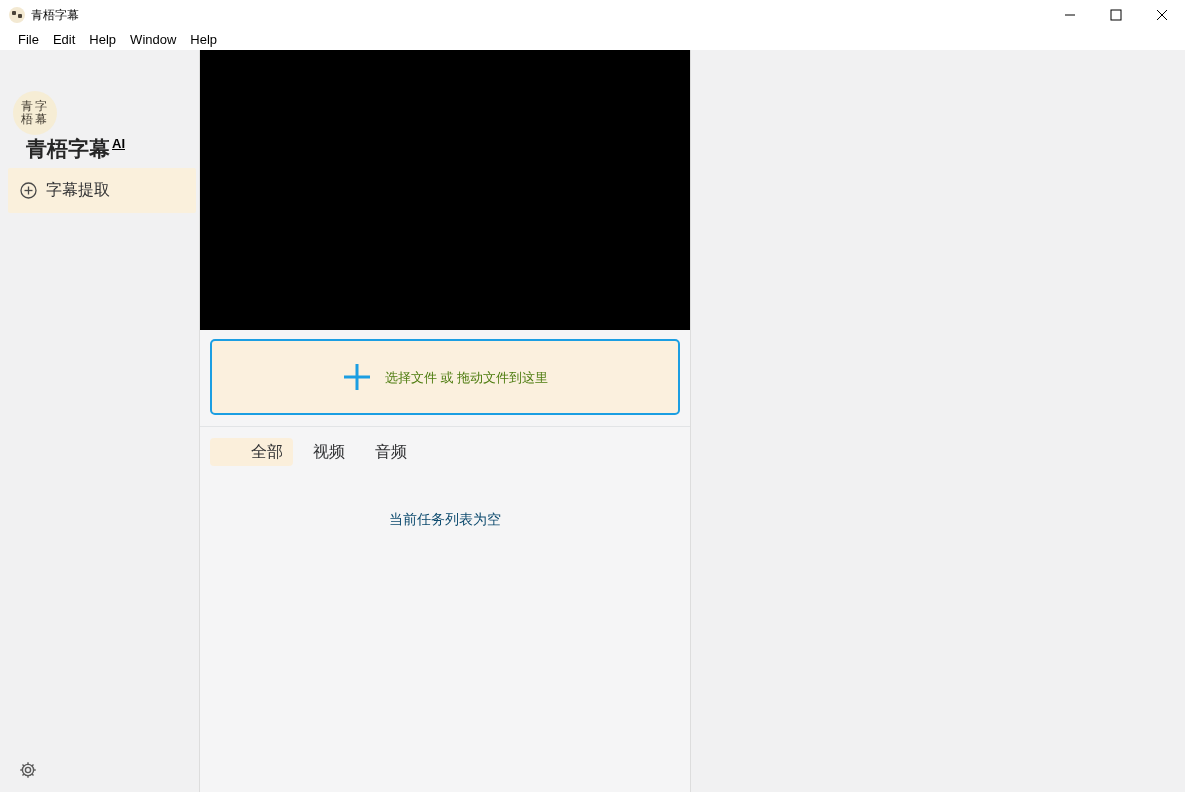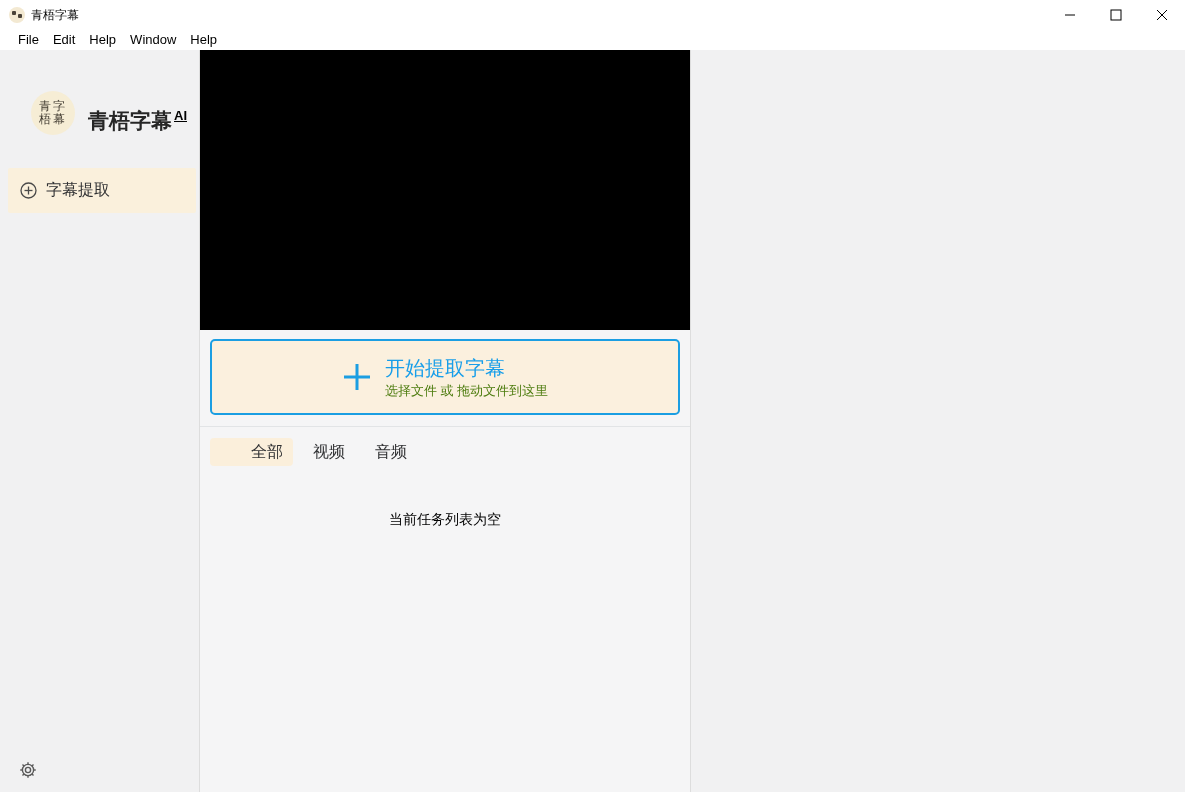--- a/index.html
+++ b/index.html
@@ -53,21 +53,21 @@
     display: flex;
   }
 
   
   .sidebar {
     width: 200px; flex: 0 0 200px;
     background: #f1f1f2;
     border-right: 1px solid #ddd;
     position: relative;
   }
-  .brand { display: flex; align-items: flex-end; margin: 41px 0 0 31px; }
+  .brand { display: flex; align-items: flex-start; margin: 41px 0 0 13px; flex-direction: column; }
   .brand-badge {
     width: 44px; height: 44px; border-radius: 50%;
     background: #f6edd5;
     display: flex; flex-direction: column; align-items: center; justify-content: center;
     font-family: "DejaVu Serif", "Liberation Serif", serif;
     font-size: 12px; line-height: 13px; color: #3c362c; letter-spacing: 2px;
     flex: 0 0 auto;
   }
   .brand-name {
     margin-left: 13px; font-size: 21px; font-weight: bold; color: #262626;
@@ -113,21 +113,21 @@
   .tab {
     height: 28px; padding: 0 10px; margin-right: 10px;
     display: flex; align-items: center;
     font-size: 16px; color: #303133;
     border-radius: 4px; background: transparent; border: none; cursor: pointer;
   }
   .tab.active { background: #fbefdb; padding-left: 41px; }
 
   .empty-text {
     margin-top: 45px; text-align: center;
-    font-size: 14px; color: #000000;
+    font-size: 14px; color: #0c4a6e;
   }
 
   
   .right-panel { flex: 1 1 auto; background: #f1f1f2; }
 </style>
 </head>
 <body>
 
 <div class="titlebar">
   <div class="app-icon"></div>
@@ -205,21 +205,20 @@
 
     <div class="upload-zone">
       <button class="start-btn">
         <span class="plus-icon">
           <svg width="30" height="30" viewBox="0 0 30 30">
             <line x1="2" y1="15" x2="28" y2="15" stroke="#1b9ee2" stroke-width="3"></line>
             <line x1="15" y1="2" x2="15" y2="28" stroke="#1b9ee2" stroke-width="3"></line>
           </svg>
         </span>
         <span class="start-texts">
-          <div class="start-title">开始提取字幕</div>
           <div class="start-sub">选择文件 或 拖动文件到这里</div>
         </span>
       </button>
     </div>
 
     <div class="tabs">
       <button class="tab active">全部</button>
       <button class="tab">视频</button>
       <button class="tab">音频</button>
     </div>

